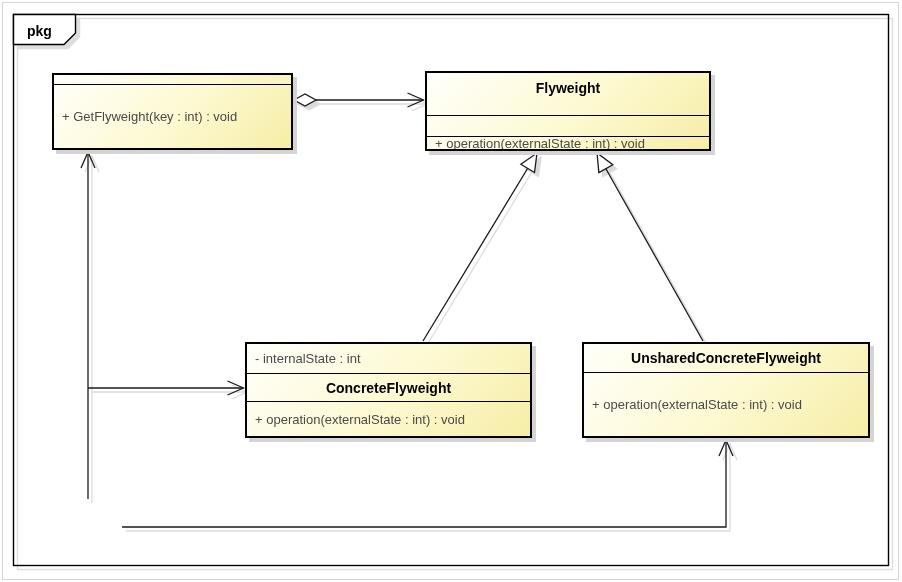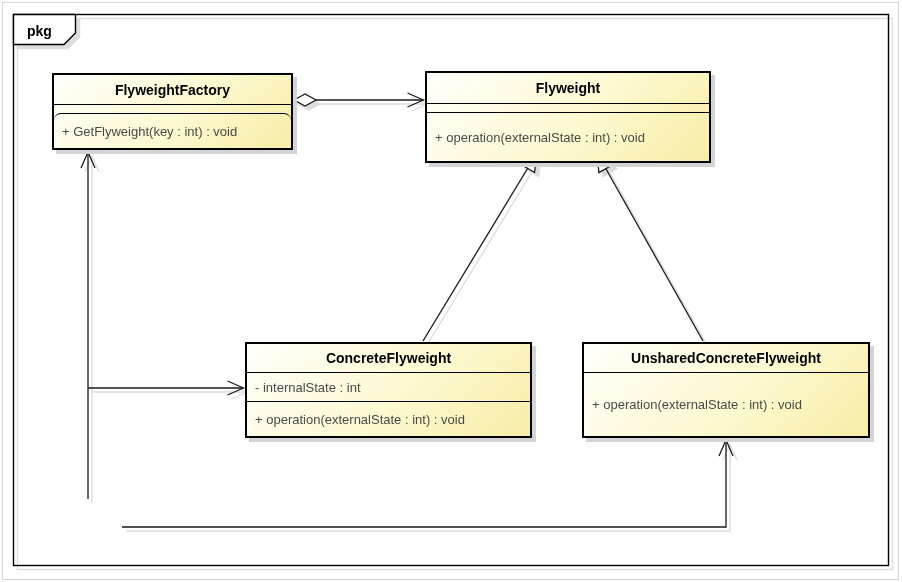--- a/index.html
+++ b/index.html
@@ -72,34 +72,33 @@
 
       <path d="M88,499 L88,152" marker-end="url(#openArrow)"></path>
 
       <path d="M88,388 L243.5,388" marker-end="url(#openArrow)"></path>
 
       <path d="M122,527 L726,527 L726,440" marker-end="url(#openArrow)"></path>
     </g>
   </svg>
 
   <div class="uml-box" style="left:52px; top:73px; width:241px; height:77px;">
-    <div class="compartment box-title" style="height:29px;">FlyweightFactory</div>
     <div class="compartment" style="height:9px;"></div>
-    <div class="compartment member" style="flex:1;border-radius:7px;">+ GetFlyweight(key : int) : void</div>
+    <div class="compartment member" style="flex:1;">+ GetFlyweight(key : int) : void</div>
   </div>
 
-  <div class="uml-box" style="left:425px; top:71px; width:286px; height:92px;">
+  <div class="uml-box" style="left:425px; top:71px; width:286px; height:80px;gap:12px;">
     <div class="compartment box-title" style="height:30px;">Flyweight</div>
     <div class="compartment" style="height:9px;"></div>
     <div class="compartment member" style="flex:1;">+ operation(externalState : int) : void</div>
   </div>
 
   <div class="uml-box" style="left:245px; top:342px; width:287px; height:96px;">
+    <div class="compartment member" style="height:29px;">- internalState : int</div>
     <div class="compartment box-title" style="height:28px;">ConcreteFlyweight</div>
-    <div class="compartment member" style="height:29px;">- internalState : int</div>
     <div class="compartment member" style="flex:1;">+ operation(externalState : int) : void</div>
   </div>
 
   <div class="uml-box" style="left:582px; top:342px; width:288px; height:96px;">
     <div class="compartment box-title" style="height:28px;">UnsharedConcreteFlyweight</div>
     <div class="compartment member" style="flex:1;">+ operation(externalState : int) : void</div>
   </div>
 
 
   <div id="canvas-border"></div>

